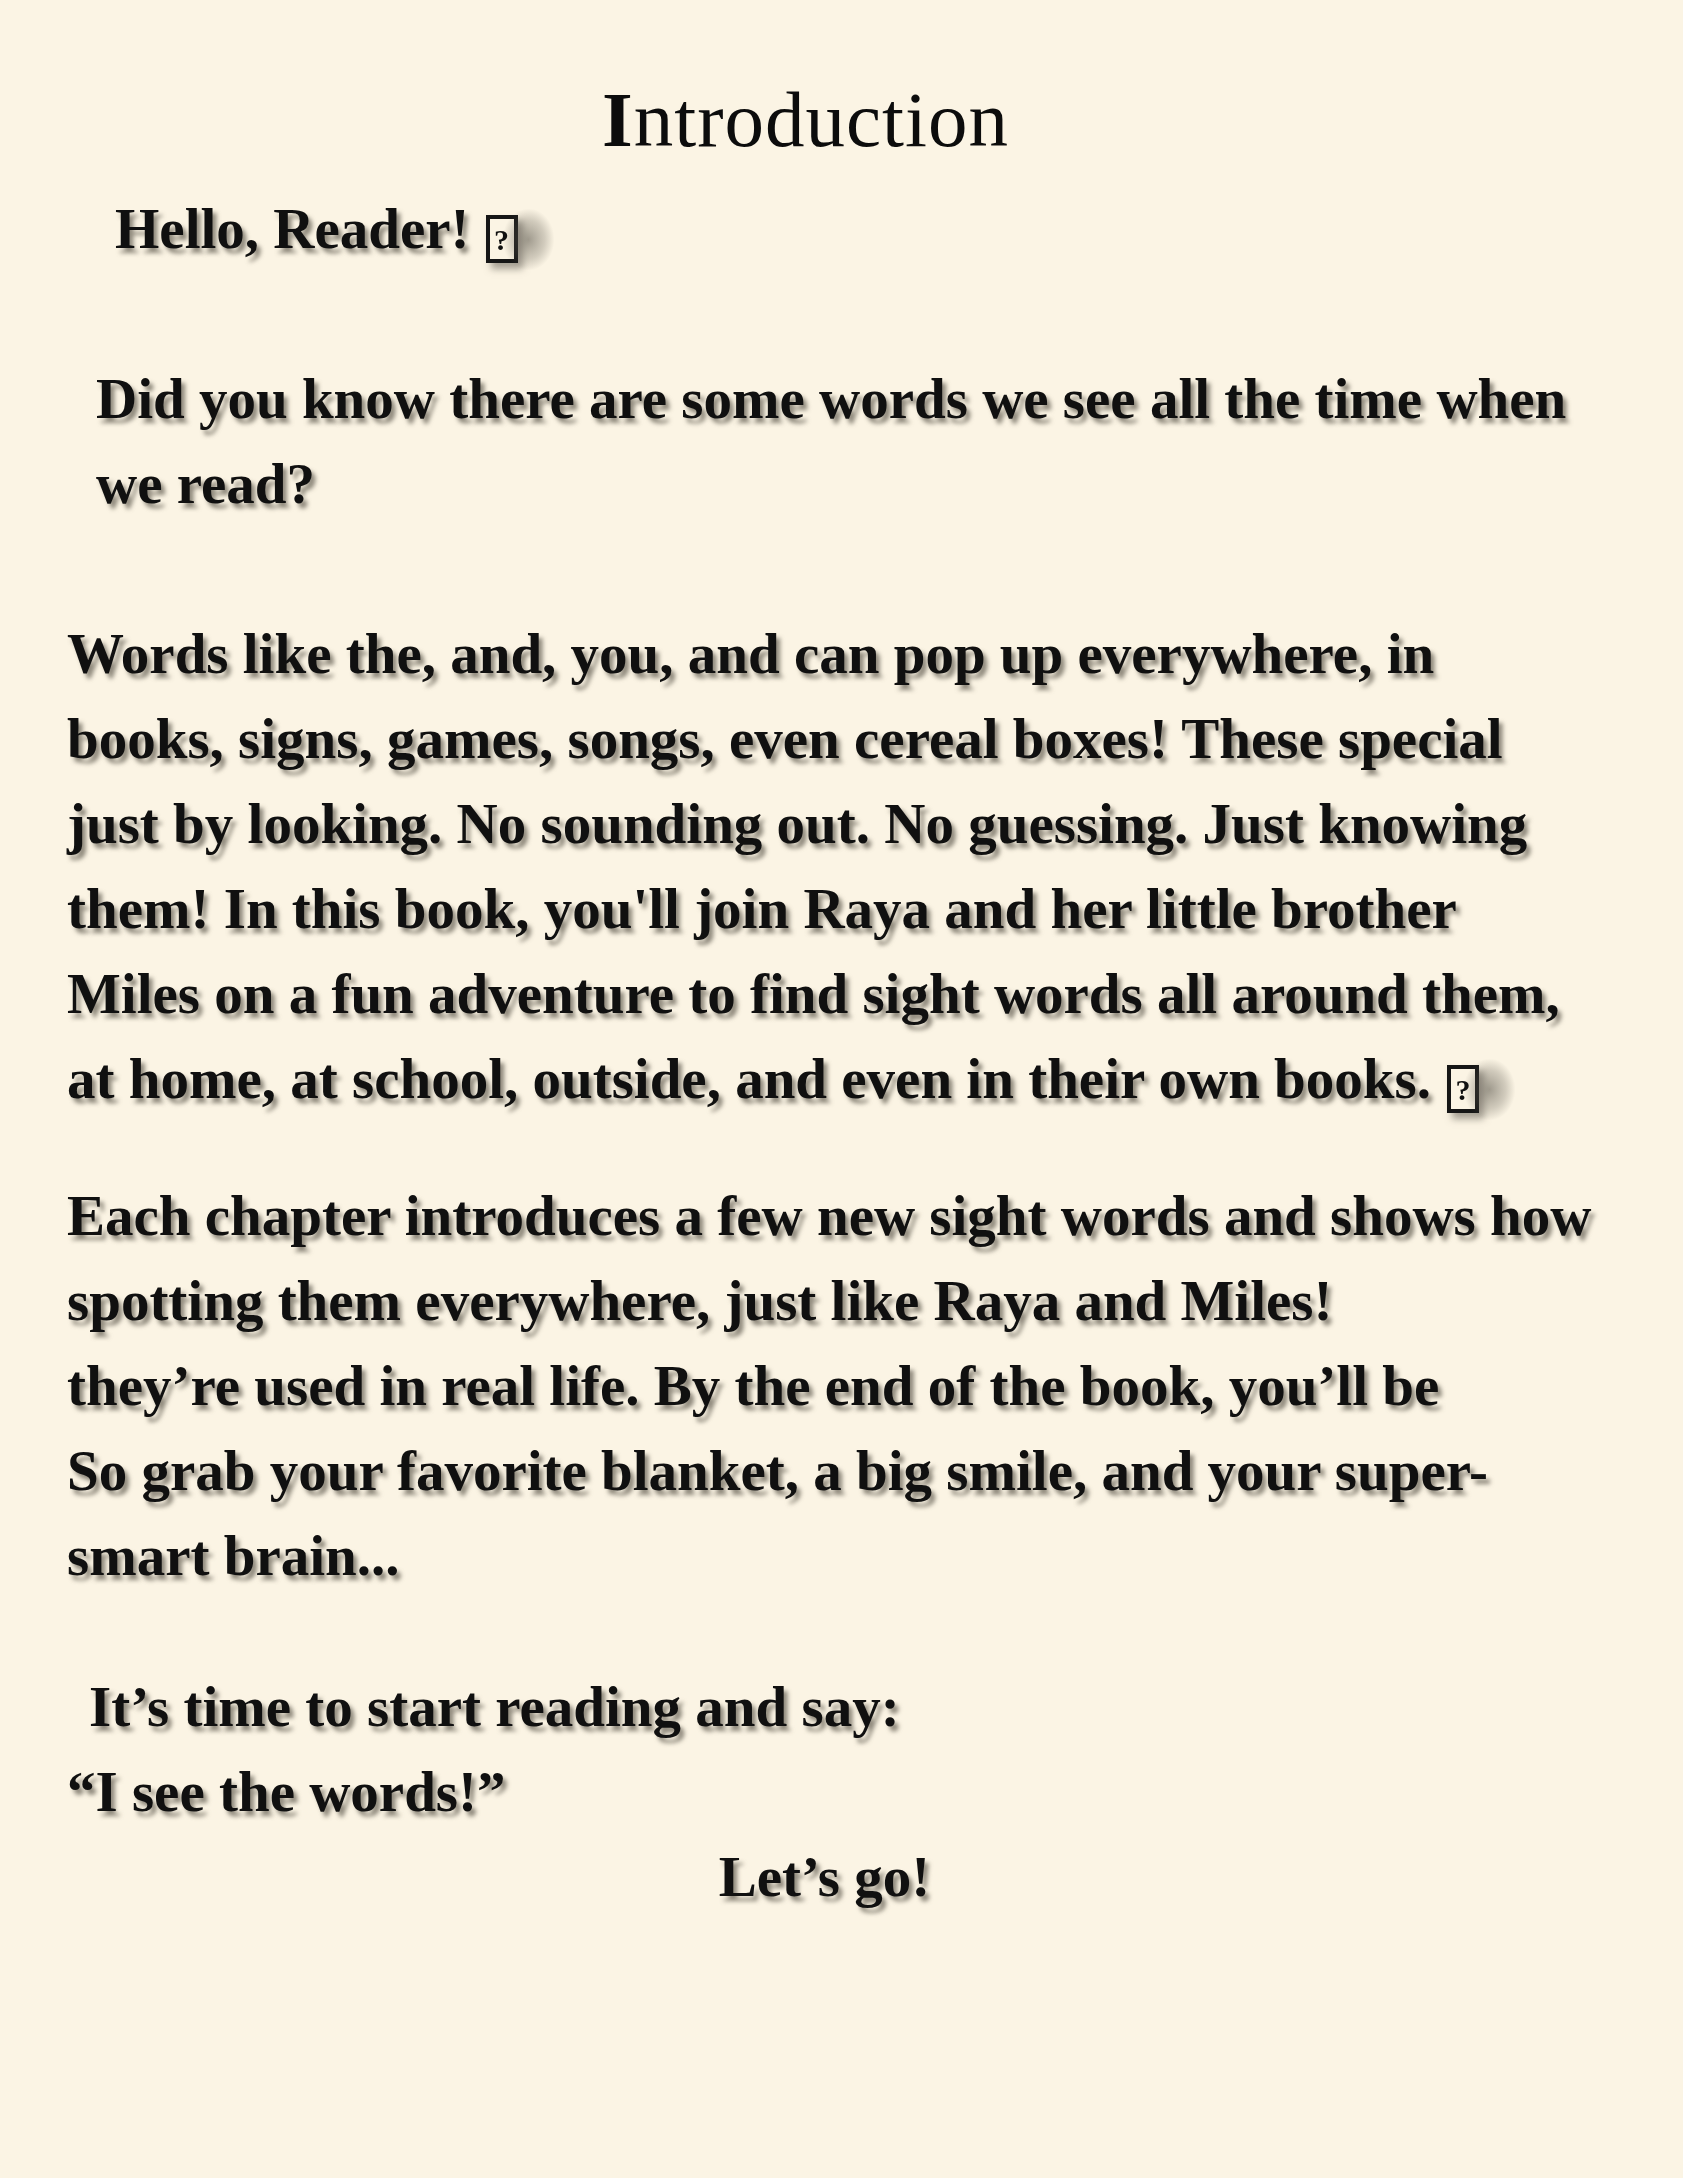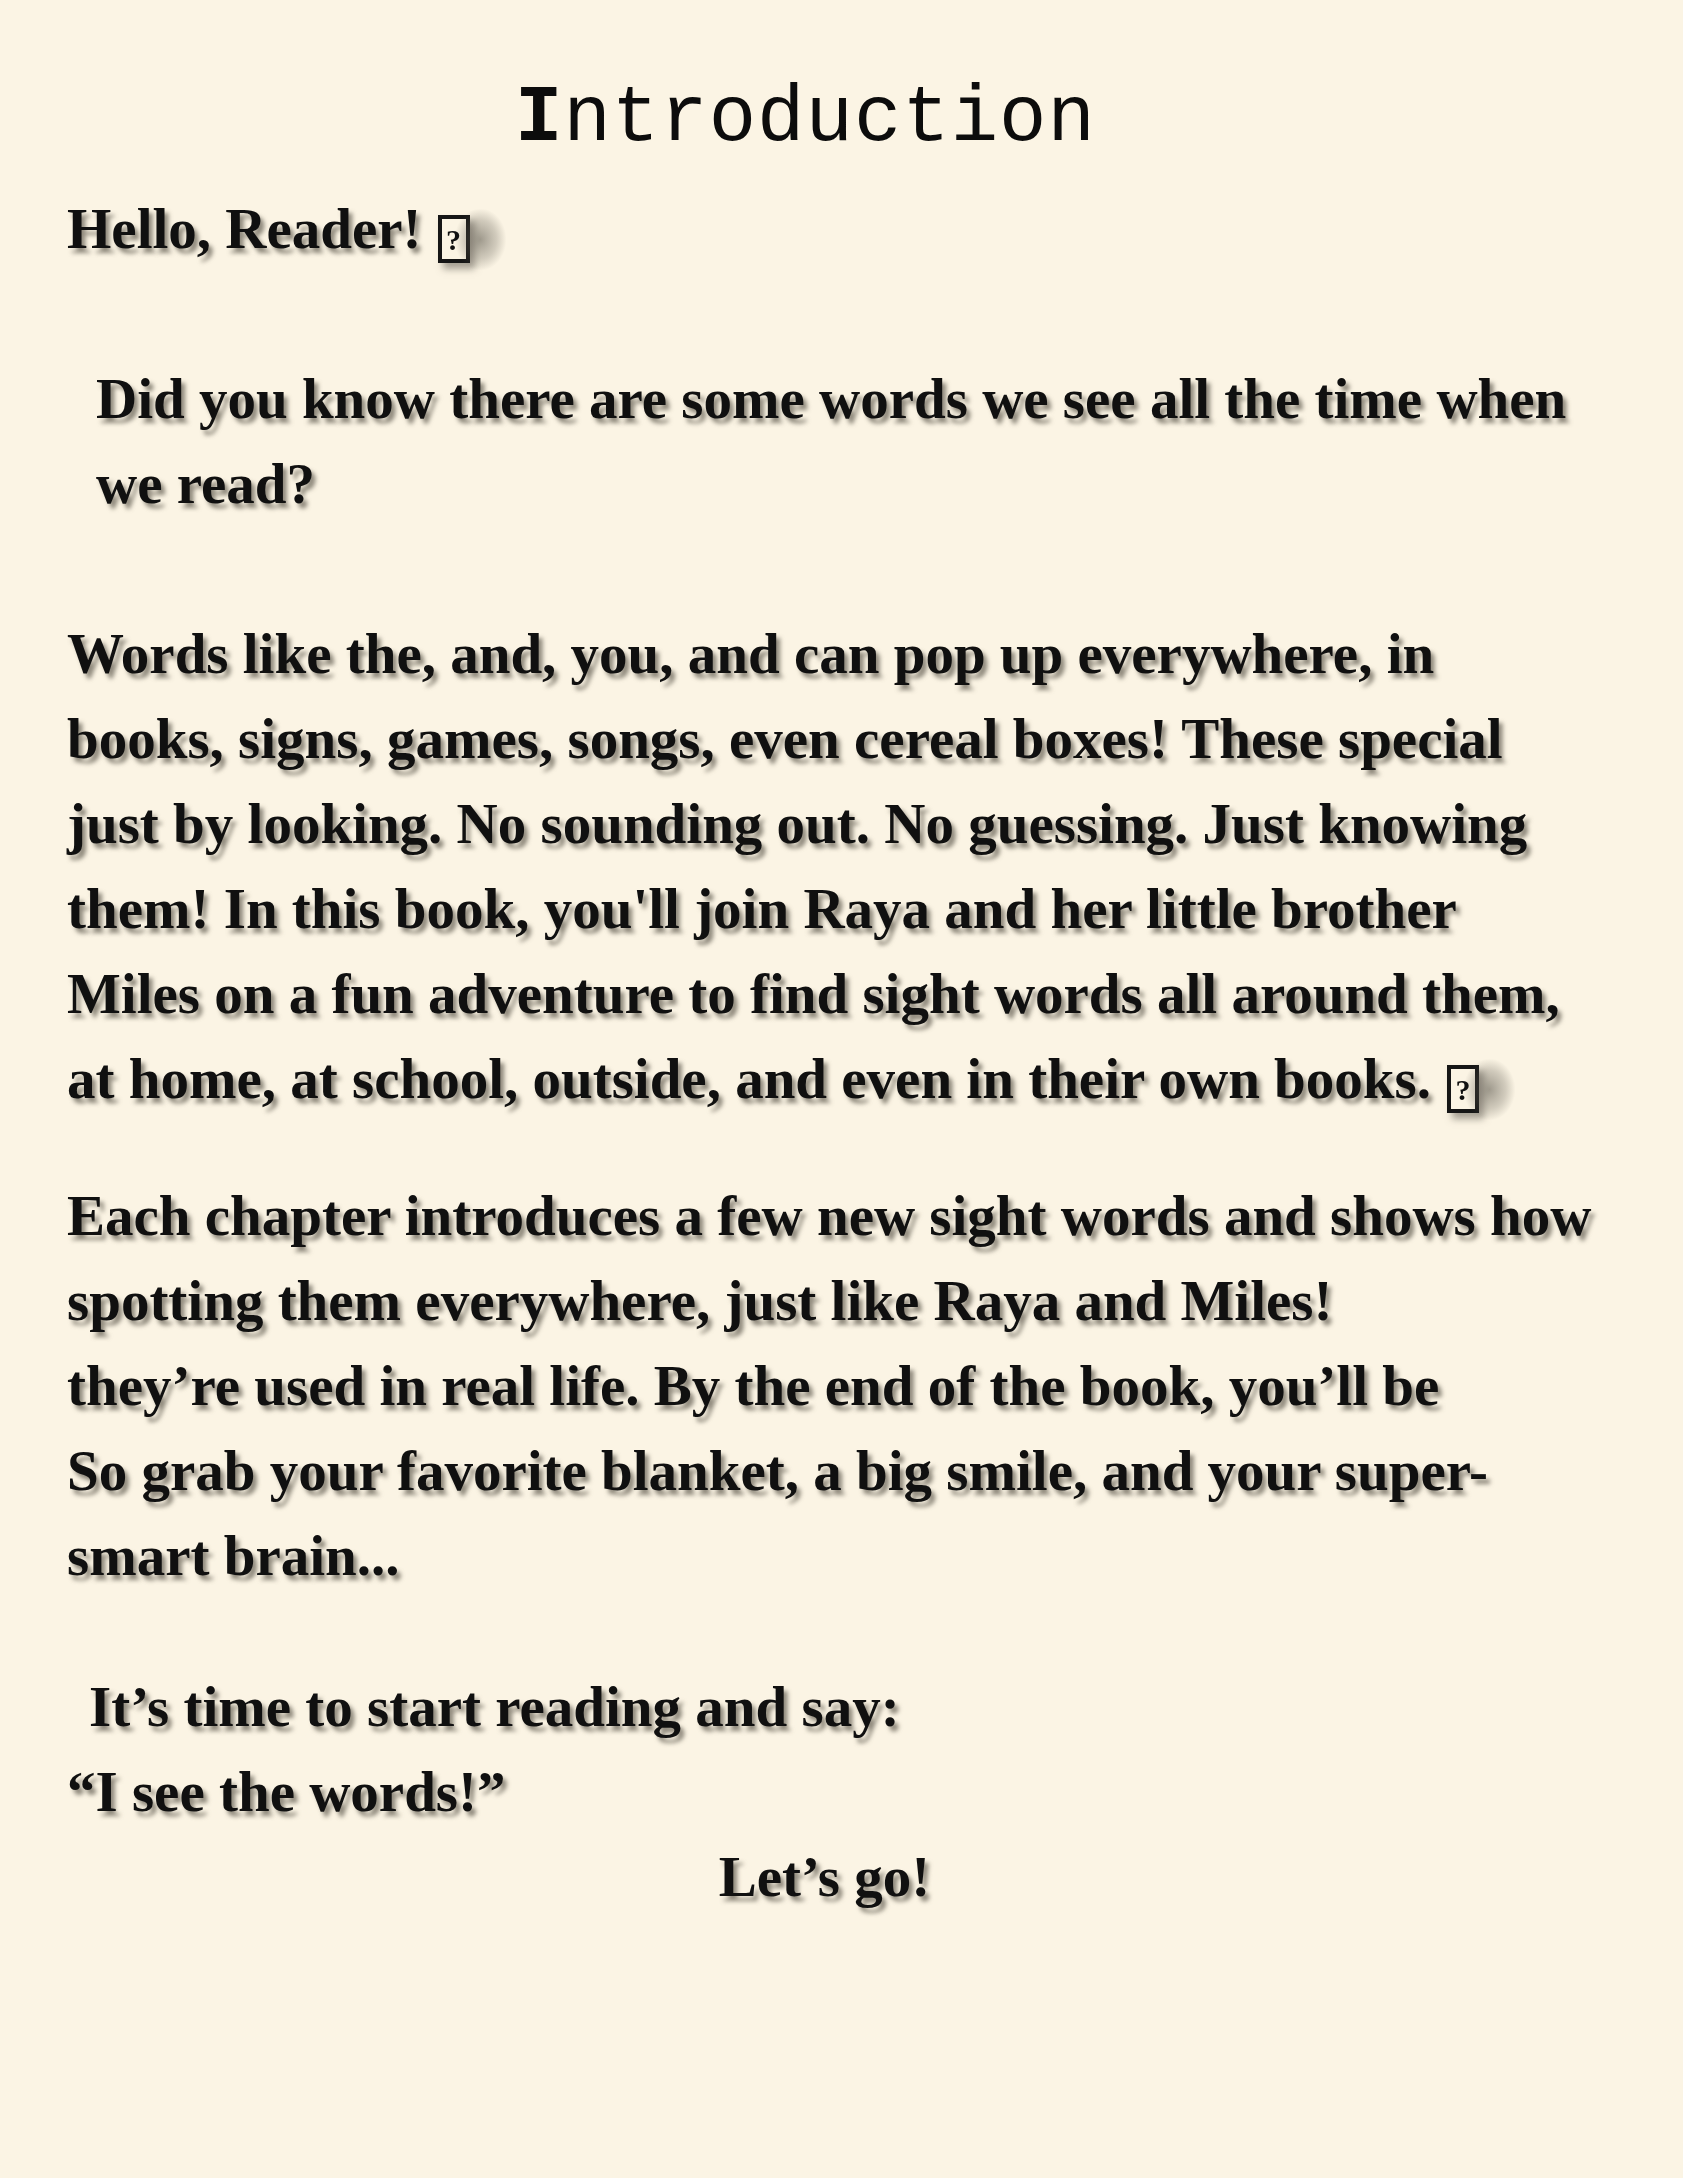--- a/index.html
+++ b/index.html
@@ -13,35 +13,35 @@
   }
   .page {
     position: relative;
     width: 1683px;
     height: 2178px;
     padding: 0 139px 0 67px;
   }
   .title {
     margin-top: 73px;
     text-align: center;
-    font-family: Liberation Mono, monospace;
+    font-family: Liberation Serif, serif;
     font-size: 79px;
     font-weight: 400;
     letter-spacing: 1px;
     line-height: 93px;
     color: #0c0c0c;
   }
   .title::first-letter { font-weight: 700; }
   .body-text {
     font-size: 57px;
     font-weight: 700;
     line-height: 85px;
     text-shadow: 4px 5px 4px rgba(110, 104, 92, 0.75);
   }
-  .greeting { margin-top: 20px; }
+  .greeting { margin-top: 20px; margin-left: 48px; }
   .para-intro    { margin-top: 85px; margin-left: 29px; }
   .para-sight    { margin-top: 85px; }
   .para-chapters { margin-top: 52px; }
   .para-closing  { margin-top: 66px; }
   .line { white-space: nowrap; }
   .ind-1 { padding-left: 22px; }
   .ind-2 { padding-left: 38px; text-align: center; }
   .tofu {
     display: inline-block;
     position: relative;

